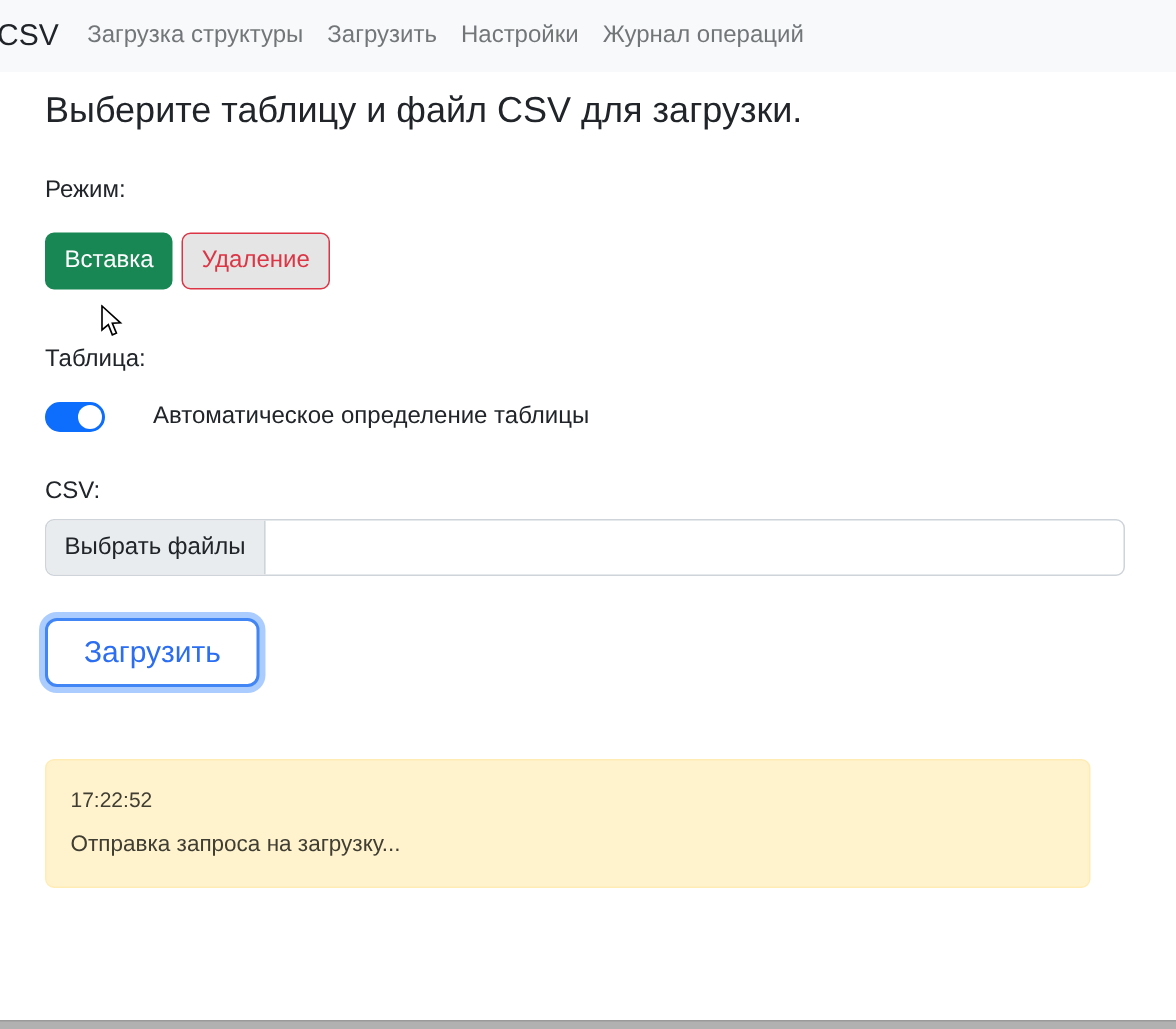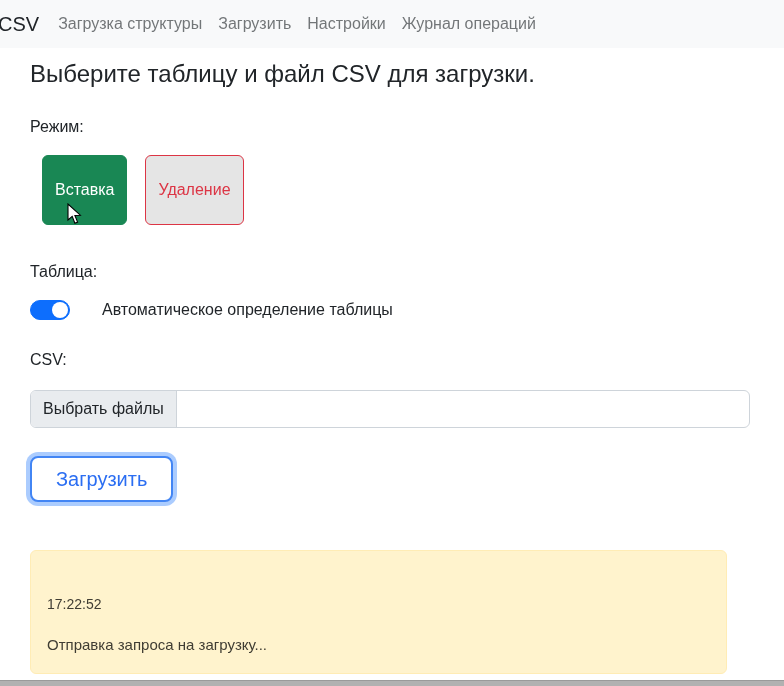--- a/index.html
+++ b/index.html
@@ -58,27 +58,26 @@
   .label-mode    { margin-top: 30px; }
   .label-table   { margin-top: 38px; }
   .label-csv     { margin-top: 31px; }
 
   
   .mode-buttons { margin-top: 19px; display: flex; gap: 6px; }
   .btn {
     display: inline-block;
     font-size: 16px;
     line-height: 1.5;
-    padding: 22px 12px;
+    padding: 6px 12px;
     border-radius: 6px;
     border: 1px solid transparent;
     cursor: pointer;
     background: transparent;
     font-family: inherit;
-    margin-left: 12px;
   }
   .btn-success {
     background: #198754;
     border-color: #198754;
     color: #ffffff;
   }
   .btn-outline-danger {
     background: #e5e5e5;
     border-color: #dc3545;
     color: #dc3545;
@@ -107,21 +106,21 @@
     left: 21px;
     width: 16px;
     height: 16px;
     border-radius: 50%;
     background: #ffffff;
   }
   .switch-label { font-size: 16px; }
 
   
   .file-input {
-    margin-top: 21px;
+    margin-top: 9px;
     width: 720px;
     height: 38px;
     border: 1px solid #ced4da;
     border-radius: 6px;
     display: flex;
     align-items: flex-start;
     overflow: hidden;
     background: #ffffff;
     cursor: pointer;
   }
@@ -162,22 +161,22 @@
   
   .alert-warning {
     margin-top: 48px;
     width: 697px;
     background: #fff3cd;
     border: 1px solid #ffecb5;
     border-radius: 6px;
     padding: 18px 16px 20px 16px;
     color: #403d33;
   }
-  .alert-time { font-size: 14px; margin-top: 27px; }
-  .alert-message { font-size: 15px; margin-top: 24px; }
+  .alert-time { font-size: 14px; }
+  .alert-message { font-size: 15px; margin-top: 13px; }
 
   
   .bottom-scrollbar {
     position: absolute;
     left: 0;
     bottom: 0;
     width: 784px;
     height: 6px;
     background: #b1b1b1;
     border-top: 1px solid #9a9a9a;

